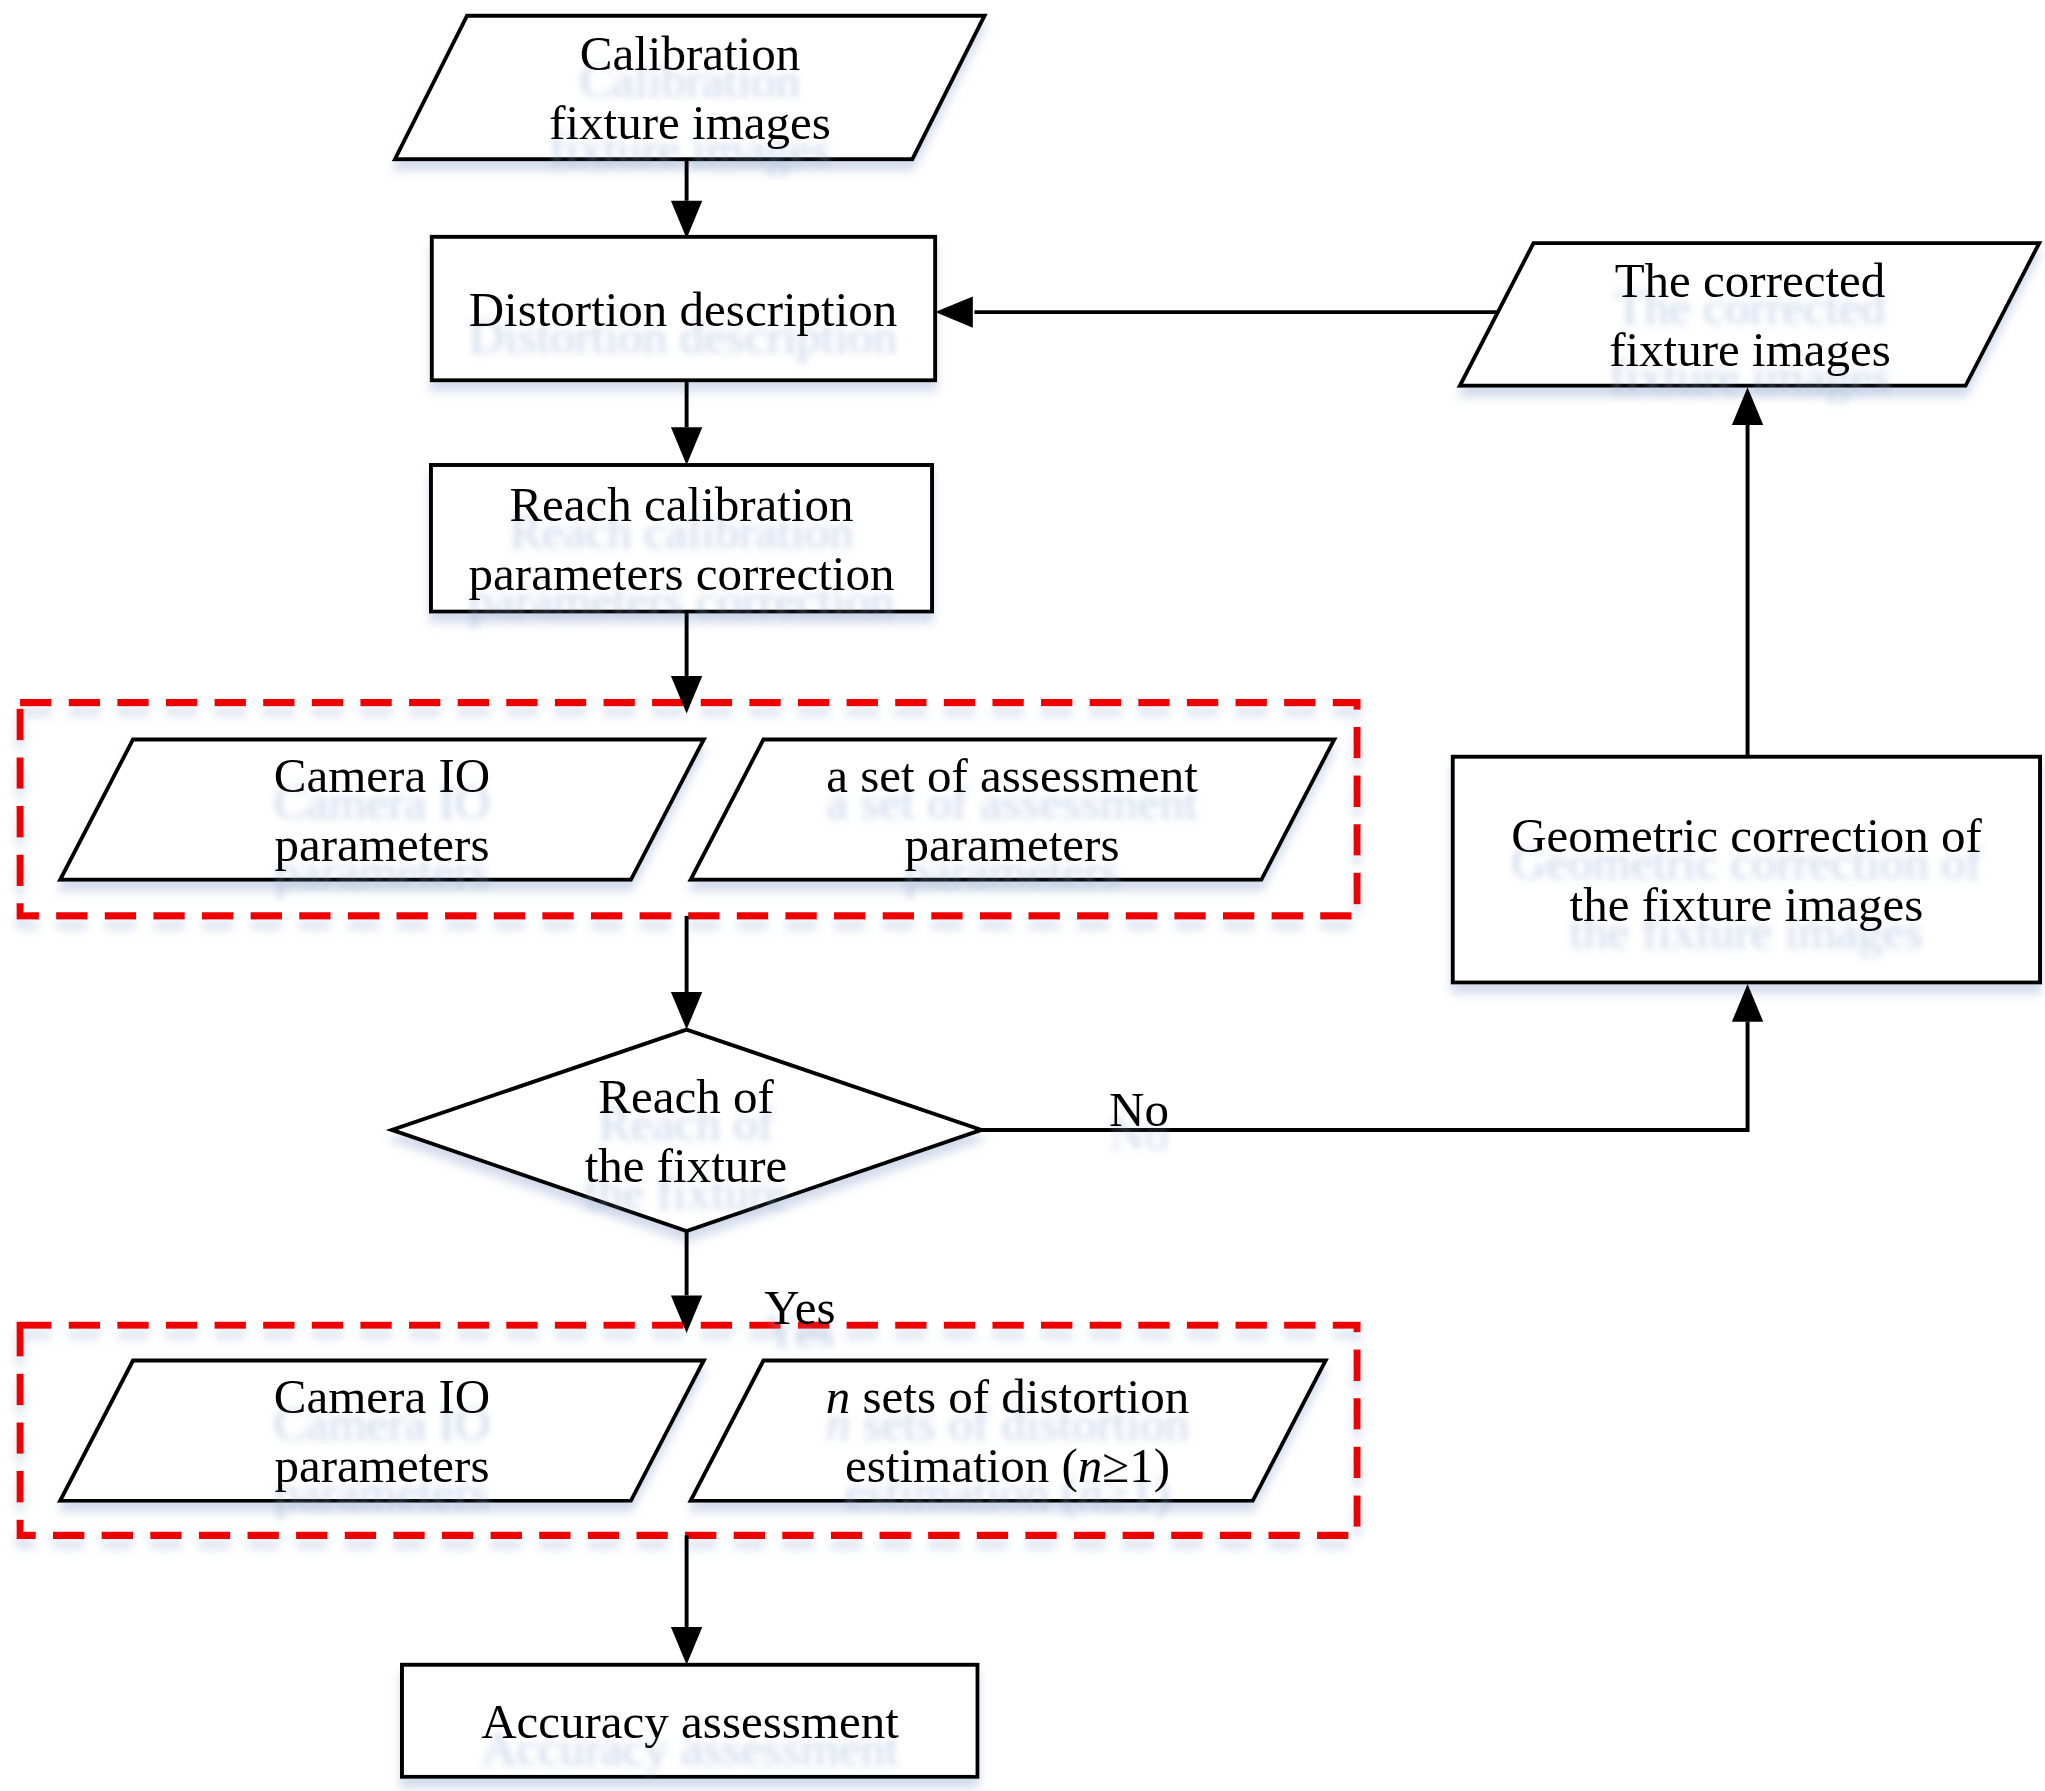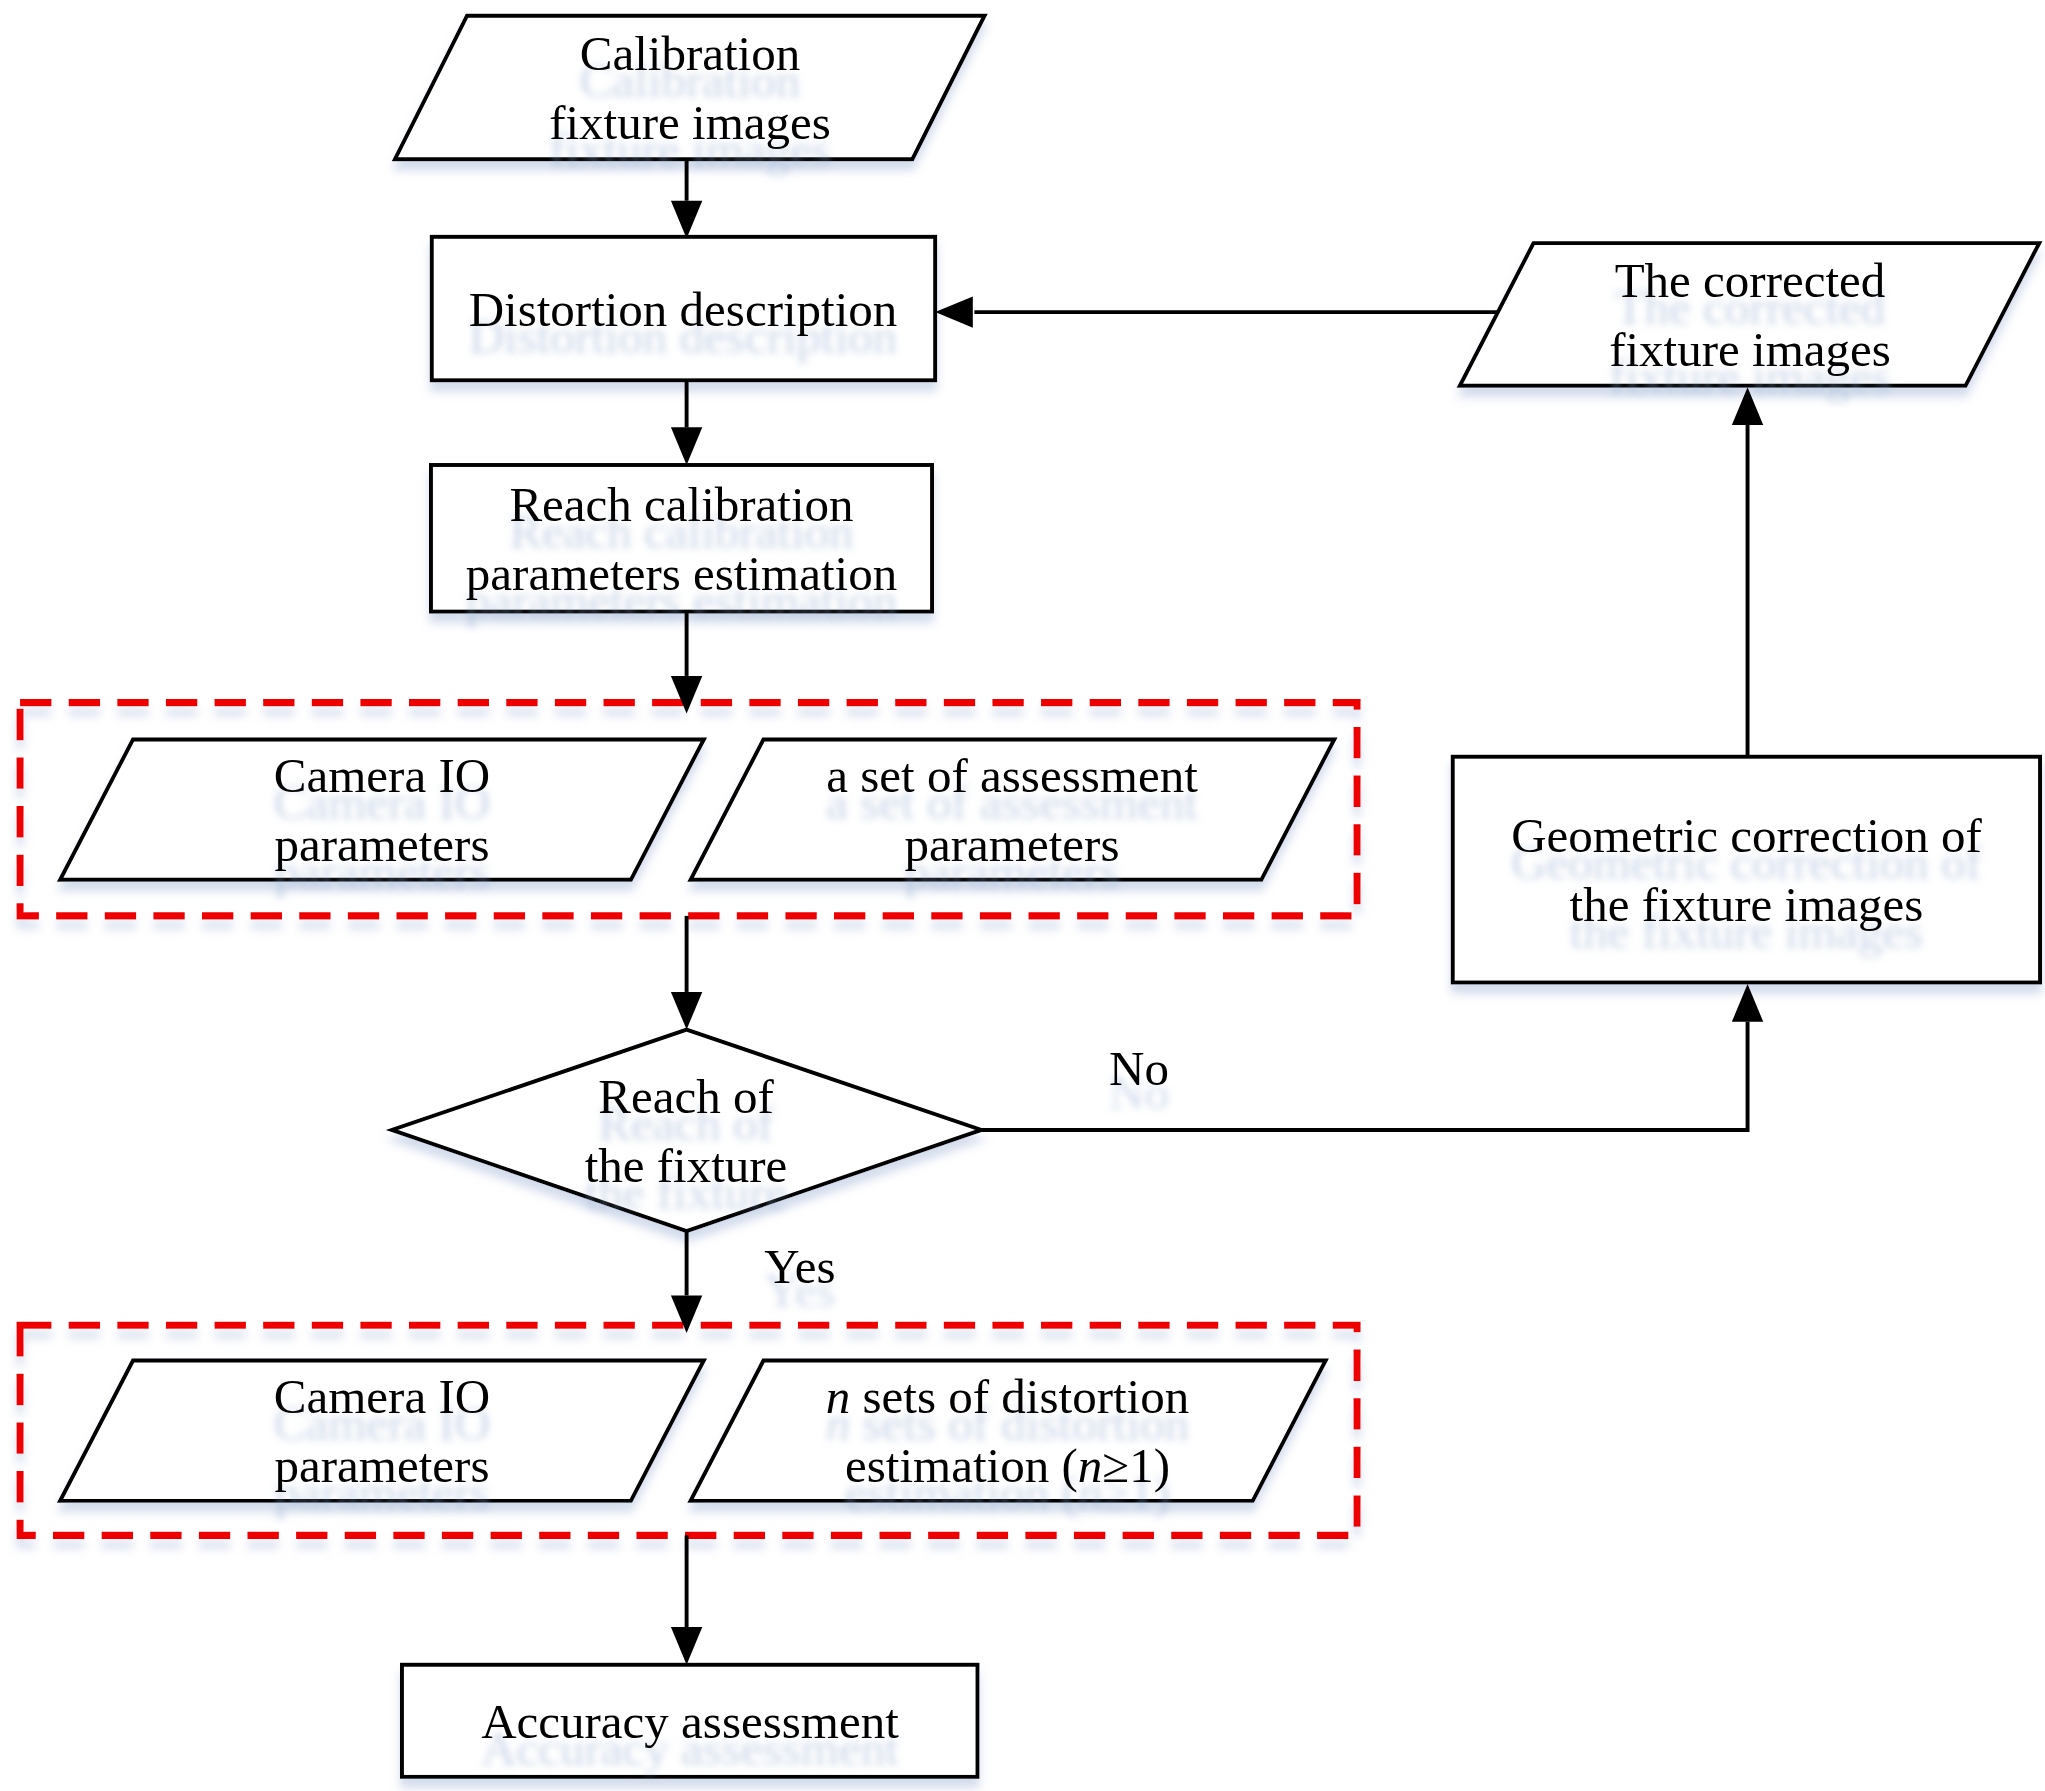--- a/index.html
+++ b/index.html
@@ -25,20 +25,21 @@
     text-shadow:0 27px 7px rgba(152,176,212,0.50);
     white-space:nowrap;
   }
   .ln{display:block;}
   .var{font-style:italic;}
   .edge-lbl{
     position:absolute;
     display:flex;align-items:center;justify-content:center;
     font-size:49px;
     text-shadow:0 23.5px 7px rgba(152,176,212,0.45);
+    margin-top:41px;
   }
 </style>
 </head>
 <body>
 
 <div class="canvas">
 
   <svg class="layer" width="2046" height="1791" viewBox="0 0 2608 2284">
     <defs>
       <filter id="softshadow" x="-20%" y="-20%" width="140%" height="170%">
@@ -103,21 +104,21 @@
     <div class="ln">Calibration</div>
     <div class="ln">fixture images</div>
   </div>
 
   <div class="lbl" style="left:431px;top:237px;width:504px;height:144px">
     <div class="ln">Distortion description</div>
   </div>
 
   <div class="lbl" style="left:431px;top:465px;width:501px;height:147px">
     <div class="ln">Reach calibration</div>
-    <div class="ln">parameters estimation</div>
+    <div class="ln">parameters correction</div>
   </div>
 
   <div class="lbl" style="left:60px;top:740px;width:644px;height:140px">
     <div class="ln">Camera IO</div>
     <div class="ln">parameters</div>
   </div>
 
   <div class="lbl" style="left:690px;top:740px;width:644px;height:140px">
     <div class="ln">a set of assessment</div>
     <div class="ln">parameters</div>

